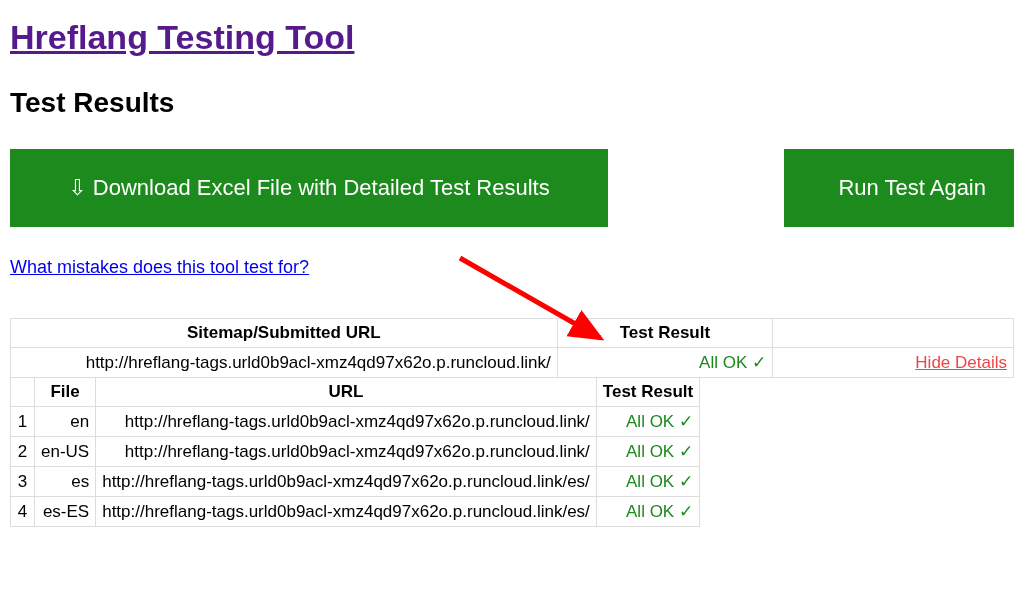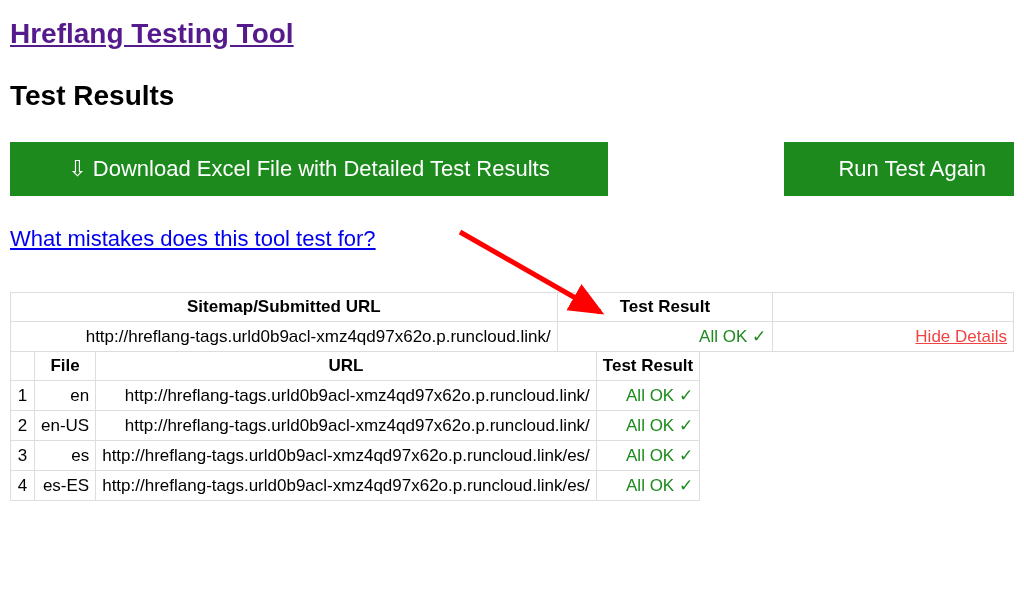--- a/index.html
+++ b/index.html
@@ -5,21 +5,21 @@
   * { box-sizing: border-box; }
   body {
     margin: 0;
     padding: 10px;
     font-family: Arial, Helvetica, sans-serif;
     background: #fff;
     color: #000;
     width: 1024px;
   }
   h1.page-title {
-    font-size: 28px;
+    font-size: 34px;
     font-weight: bold;
     margin: 8px 0 18px 0;
   }
   h1.page-title a {
     color: #551A8B;
     text-decoration: underline;
   }
   h2.section-title {
     font-size: 28px;
     font-weight: bold;
@@ -29,32 +29,32 @@
     display: flex;
     justify-content: space-between;
     align-items: stretch;
     margin: 20px 0 30px 0;
     gap: 120px;
   }
   .green-btn {
     background: #1c8a1c;
     color: #fff;
     font-size: 22px;
-    padding: 14px 28px;
+    padding: 26px 28px;
     border: none;
     cursor: pointer;
     text-align: center;
     font-family: inherit;
   }
   .download-btn { flex: 0 0 auto; min-width: 598px; }
   .runagain-btn { flex: 0 0 auto; min-width: 230px; text-align: right; }
   a.help-link {
     color: #0000EE;
     text-decoration: underline;
-    font-size: 22px;
+    font-size: 18px;
   }
   .tables-wrap { margin-top: 40px; position: relative; }
   table {
     border-collapse: collapse;
     font-size: 17px;
   }
   th, td {
     border: 1px solid #ddd;
     padding: 4px 6px;
     text-align: right;

